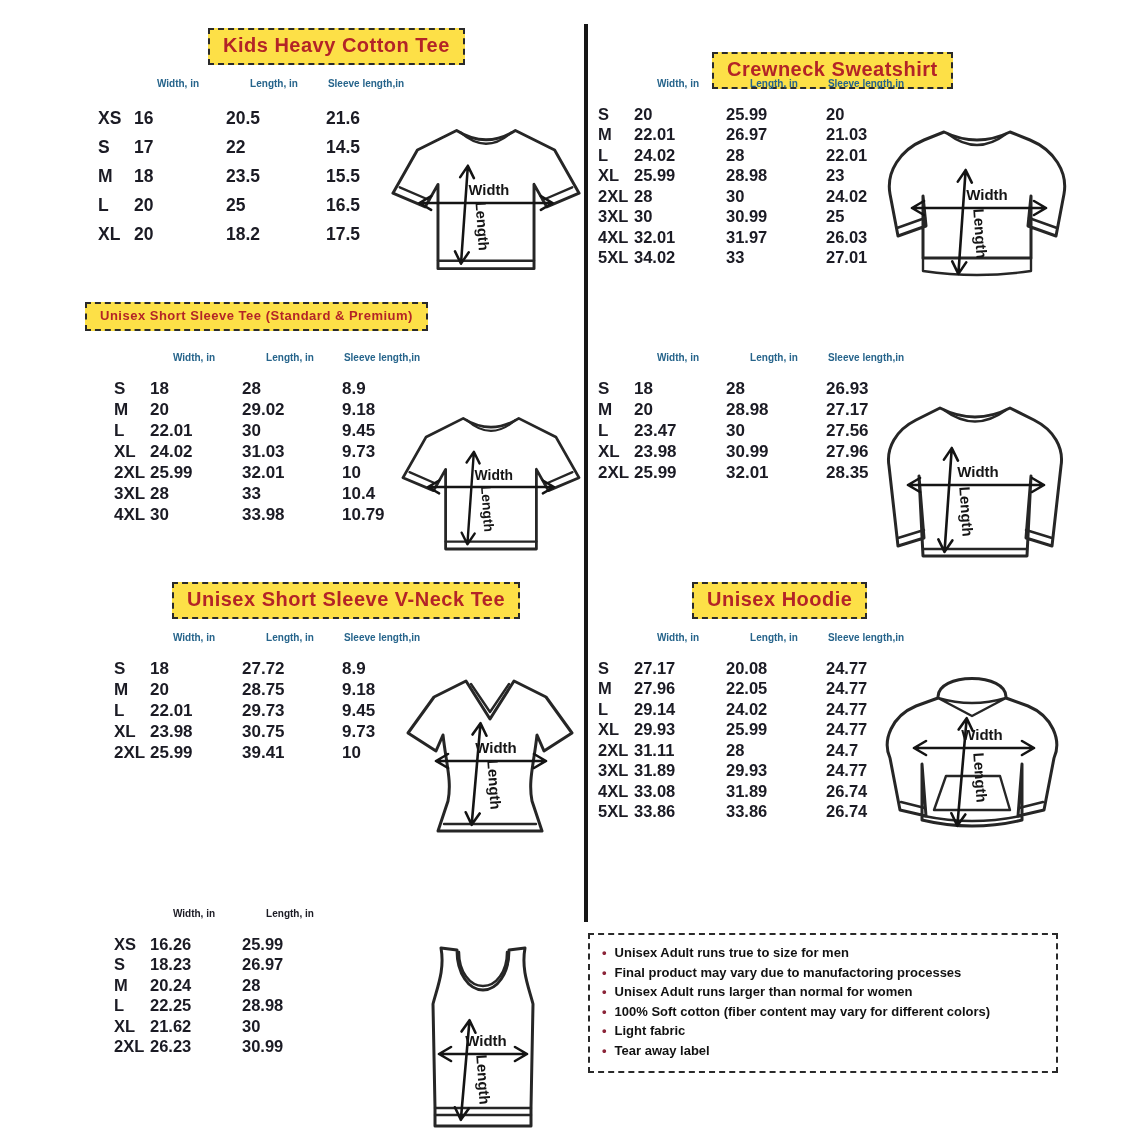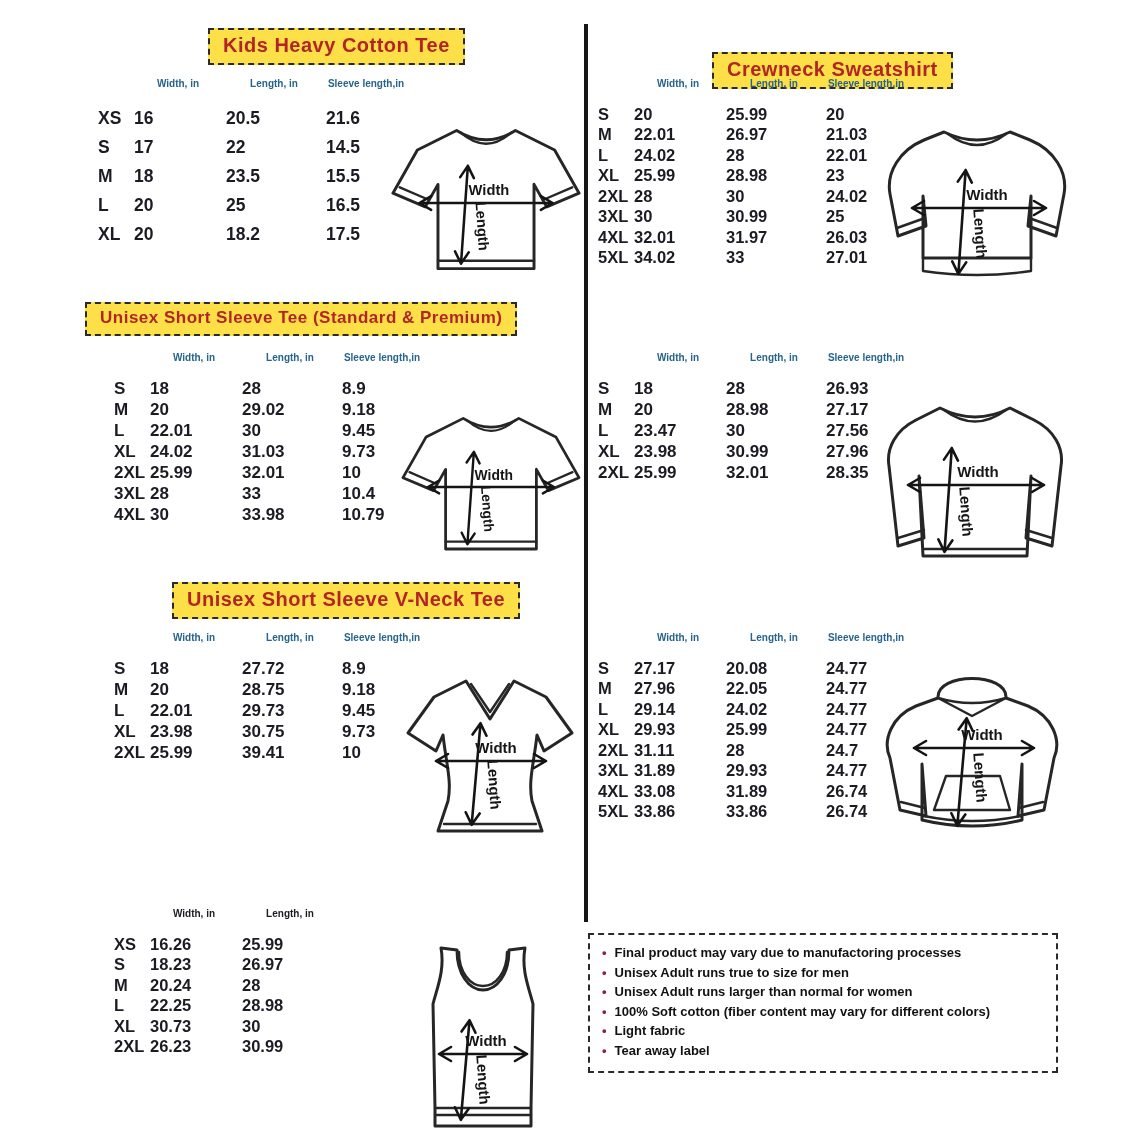--- a/index.html
+++ b/index.html
@@ -13,21 +13,21 @@
     position:relative;width:1140px;height:1140px;background:#ffffff;overflow:hidden;
     font-family:"Liberation Sans","DejaVu Sans",sans-serif;color:var(--ink);
   }
   .section{position:absolute;}
   .section .title-box,.section .tbl,.section .art{position:absolute;}
   .title-box{
     display:inline-block;border:2.5px dashed #2a2a2a;background:#fde047;
     padding:4px 13px 6px;white-space:nowrap;
     color:var(--title-red);font-size:20px;font-weight:bold;letter-spacing:.5px;
   }
-  .title-box.small{font-size:17px;}
+  .title-box.small{font-size:13px;}
   .tbl{border-collapse:collapse;table-layout:fixed;}
   .tbl th{
     color:var(--header-blue);font-size:10px;font-weight:bold;line-height:16px;
     vertical-align:bottom;padding:0 0 12px 0;white-space:normal;
   }
   .tbl th.corner{width:36px;padding:0;}
   .tbl th:nth-child(2){width:92px;}
   .tbl th:nth-child(3){width:100px;}
   .tbl th:nth-child(4){width:84px;}
   .tbl.dark-head th{color:var(--ink);}
@@ -381,20 +381,23 @@
       <path class="a" d="M40,98 L150,98 M52,91 L40,98 L52,105 M138,91 L150,98 L138,105"></path>
       <g transform="rotate(5 80 112)">
           <path class="a" d="M80,60 L80,162 M73,72 L80,60 L87,72 M73,150 L80,162 L87,150"></path>
         </g>
       <text x="100" y="90" text-anchor="middle">Width</text>
       <text transform="rotate(86 93 122)" x="93" y="122" text-anchor="middle">Length</text>
     </svg>
   </div>
 
   <div class="section" style="left:592px;top:582px;width:500px;height:276px;">
+    <div class="title-box" style="left:100px;top:0;">
+      <span>Unisex Hoodie</span>
+    </div>
     <table class="tbl tight" style="left:4px;top:48px;">
       <thead>
         <tr>
             <th class="corner"></th>
             <th>Width, in</th>
             <th>Length, in</th>
             <th>Sleeve length,in</th>
           </tr>
       </thead>
       <tbody>
@@ -488,21 +491,21 @@
             <td>20.24</td>
             <td>28</td>
           </tr>
           <tr>
             <td>L</td>
             <td>22.25</td>
             <td>28.98</td>
           </tr>
           <tr>
             <td>XL</td>
-            <td>30.73</td>
+            <td>21.62</td>
             <td>30</td>
           </tr>
           <tr>
             <td>2XL</td>
             <td>26.23</td>
             <td>30.99</td>
           </tr>
         </tbody>
     </table>
     <svg class="art" style="left:325px;top:80px;" width="136" height="190" viewBox="0 0 136 190">
@@ -513,22 +516,22 @@
       <g transform="rotate(5 50 130)">
           <path class="a" d="M50,78 L50,178 M43,90 L50,78 L57,90 M43,166 L50,178 L57,166"></path>
         </g>
       <text x="71" y="104" text-anchor="middle">Width</text>
       <text transform="rotate(86 63 138)" x="63" y="138" text-anchor="middle">Length</text>
     </svg>
   </div>
 
   <div class="notes" style="left:588px;top:933px;width:466px;height:136px;">
     <ul>
+        <li>Unisex Adult runs true to size for men</li>
         <li>Final product may vary due to manufactoring processes</li>
-        <li>Unisex Adult runs true to size for men</li>
         <li>Unisex Adult runs larger than normal for women</li>
         <li>100% Soft cotton (fiber content may vary for different colors)</li>
         <li>Light fabric</li>
         <li>Tear away label</li>
       </ul>
   </div>
 
 </div>
 
 </body></html>

